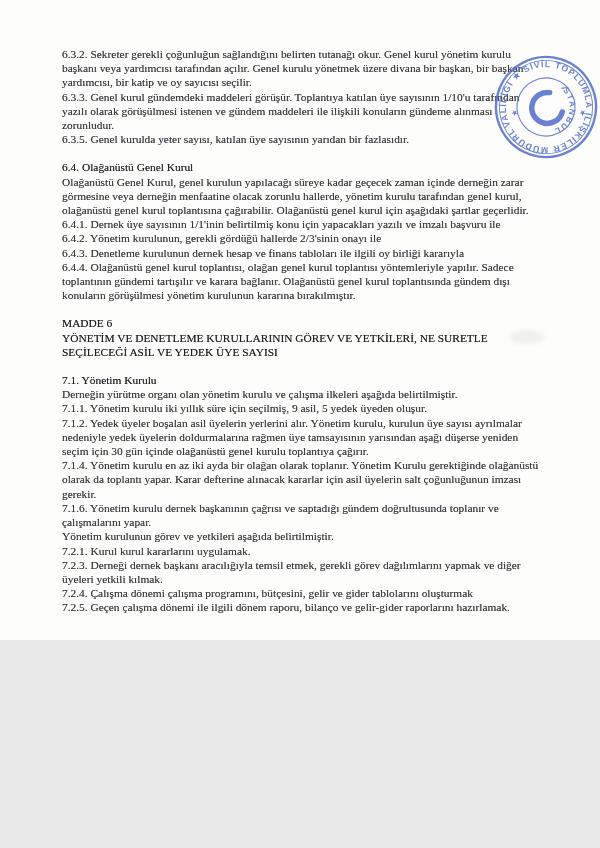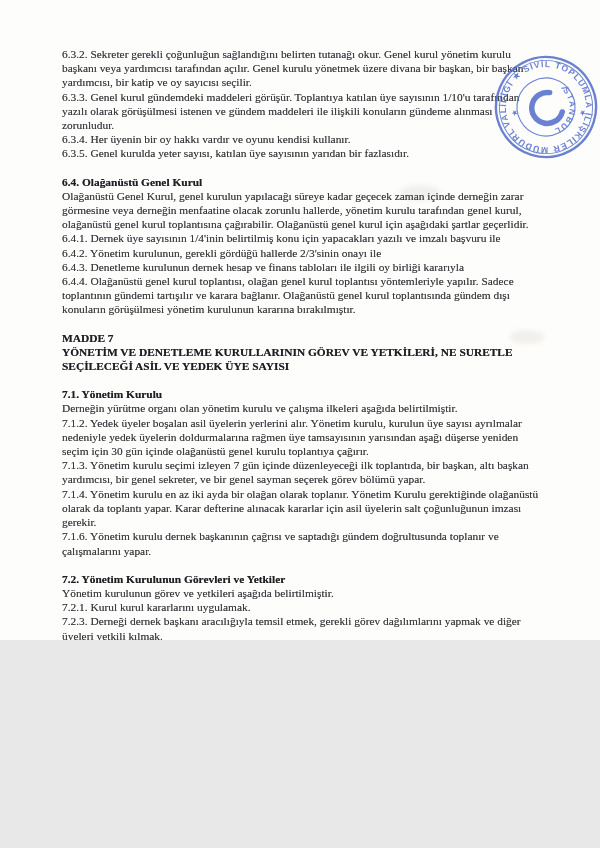--- a/index.html
+++ b/index.html
@@ -15,21 +15,21 @@
     position:absolute;
     left:62px;top:47px;width:481px;
     font-size:11.4px;line-height:14.2px;
     color:var(--text,#37373c);
     text-shadow:0 0 .35px rgba(40,40,45,.55);
     text-align:left;
   }
   .body-text p{margin:0;padding:0;}
   .body-text p.gap{margin-top:14px;}
   .body-text p.head{
-    font-weight:bold;
+    font-weight:normal;
     color:var(--heading,#1e1e23);
     text-shadow:0 0 .4px rgba(20,20,25,.6);
   }
   .page-number{
     position:absolute;left:547px;top:794px;
     font-size:11px;color:#3a3a40;
     font-family:"Liberation Serif", serif;
   }
   svg.overlay{
     position:absolute;left:0;top:0;
@@ -45,37 +45,35 @@
 <body>
 
 <div class="page">
 
   <div class="smudge" style="left:400px;top:185px;width:40px;height:16px;"></div>
   <div class="smudge" style="left:510px;top:330px;width:34px;height:14px;"></div>
 
   <div class="body-text" id="doc-body">
       <p class="para">6.3.2. Sekreter gerekli çoğunluğun sağlandığını belirten tutanağı okur. Genel kurul yönetim kurulu başkanı veya yardımcısı tarafından açılır. Genel kurulu yönetmek üzere divana bir başkan, bir başkan yardımcısı, bir katip ve oy sayıcısı seçilir.</p>
       <p class="para">6.3.3. Genel kurul gündemdeki maddeleri görüşür. Toplantıya katılan üye sayısının 1/10'u tarafından yazılı olarak görüşülmesi istenen ve gündem maddeleri ile ilişkili konuların gündeme alınması zorunludur.</p>
-      <p class="para">6.3.4. Her üyenin bir oy hakkı vardır ve oyunu kendisi kullanır.</p>
       <p class="para">6.3.5. Genel kurulda yeter sayısı, katılan üye sayısının yarıdan bir fazlasıdır.</p>
       <p class="head gap">6.4. Olağanüstü Genel Kurul</p>
       <p class="para">Olağanüstü Genel Kurul, genel kurulun yapılacağı süreye kadar geçecek zaman içinde derneğin zarar görmesine veya derneğin menfaatine olacak zorunlu hallerde, yönetim kurulu tarafından genel kurul, olağanüstü genel kurul toplantısına çağırabilir. Olağanüstü genel kurul için aşağıdaki şartlar geçerlidir.</p>
-      <p class="para">6.4.1. Dernek üye sayısının 1/4'inin belirtilmiş konu için yapacakları yazılı ve imzalı başvuru ile</p>
+      <p class="para">6.4.1. Dernek üye sayısının 1/1'inin belirtilmiş konu için yapacakları yazılı ve imzalı başvuru ile</p>
       <p class="para">6.4.2. Yönetim kurulunun, gerekli gördüğü hallerde 2/3'sinin onayı ile</p>
       <p class="para">6.4.3. Denetleme kurulunun dernek hesap ve finans tabloları ile ilgili oy birliği kararıyla</p>
       <p class="para">6.4.4. Olağanüstü genel kurul toplantısı, olağan genel kurul toplantısı yöntemleriyle yapılır. Sadece toplantının gündemi tartışılır ve karara bağlanır. Olağanüstü genel kurul toplantısında gündem dışı konuların görüşülmesi yönetim kurulunun kararına bırakılmıştır.</p>
-      <p class="head gap">MADDE 7</p>
+      <p class="head gap">MADDE 6</p>
       <p class="head">YÖNETİM VE DENETLEME KURULLARININ GÖREV VE YETKİLERİ, NE SURETLE SEÇİLECEĞİ ASİL VE YEDEK ÜYE SAYISI</p>
       <p class="head gap">7.1. Yönetim Kurulu</p>
       <p class="para">Derneğin yürütme organı olan yönetim kurulu ve çalışma ilkeleri aşağıda belirtilmiştir.</p>
+      <p class="para">7.1.1. Yönetim kurulu iki yıllık süre için seçilmiş, 9 asil, 5 yedek üyeden oluşur.</p>
       <p class="para">7.1.2. Yedek üyeler boşalan asil üyelerin yerlerini alır. Yönetim kurulu, kurulun üye sayısı ayrılmalar nedeniyle yedek üyelerin doldurmalarına rağmen üye tamsayısının yarısından aşağı düşerse yeniden seçim için 30 gün içinde olağanüstü genel kurulu toplantıya çağırır.</p>
-      <p class="para">7.1.3. Yönetim kurulu seçimi izleyen 7 gün içinde düzenleyeceği ilk toplantıda, bir başkan, altı başkan yardımcısı, bir genel sekreter, ve bir genel sayman seçerek görev bölümü yapar.</p>
       <p class="para">7.1.4. Yönetim kurulu en az iki ayda bir olağan olarak toplanır. Yönetim Kurulu gerektiğinde olağanüstü olarak da toplantı yapar. Karar defterine alınacak kararlar için asil üyelerin salt çoğunluğunun imzası gerekir.</p>
       <p class="para">7.1.6. Yönetim kurulu dernek başkanının çağrısı ve saptadığı gündem doğrultusunda toplanır ve çalışmalarını yapar.</p>
-      <p class="head gap">7.2. Yönetim Kurulunun Görevleri ve Yetkiler</p>
       <p class="para">Yönetim kurulunun görev ve yetkileri aşağıda belirtilmiştir.</p>
       <p class="para">7.2.1. Kurul kurul kararlarını uygulamak.</p>
       <p class="para">7.2.3. Derneği dernek başkanı aracılığıyla temsil etmek, gerekli görev dağılımlarını yapmak ve diğer üyeleri yetkili kılmak.</p>
       <p class="para">7.2.4. Çalışma dönemi çalışma programını, bütçesini, gelir ve gider tablolarını oluşturmak</p>
       <p class="para">7.2.5. Geçen çalışma dönemi ile ilgili dönem raporu, bilanço ve gelir-gider raporlarını hazırlamak.</p>
     </div>
 
   <span class="page-number">5</span>
 
   <svg class="overlay" width="600" height="848" viewBox="0 0 600 848">

